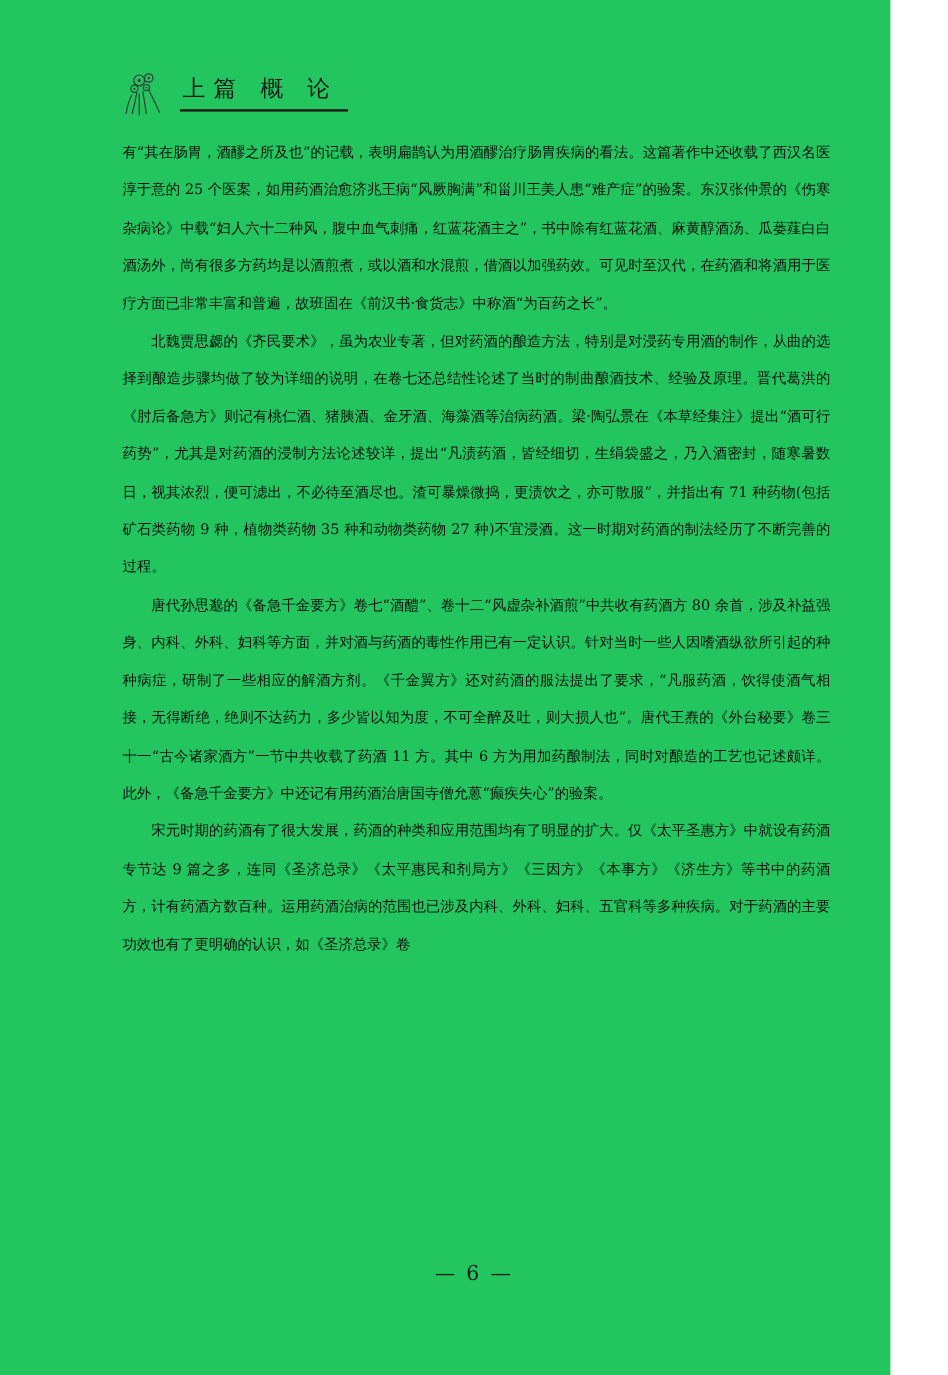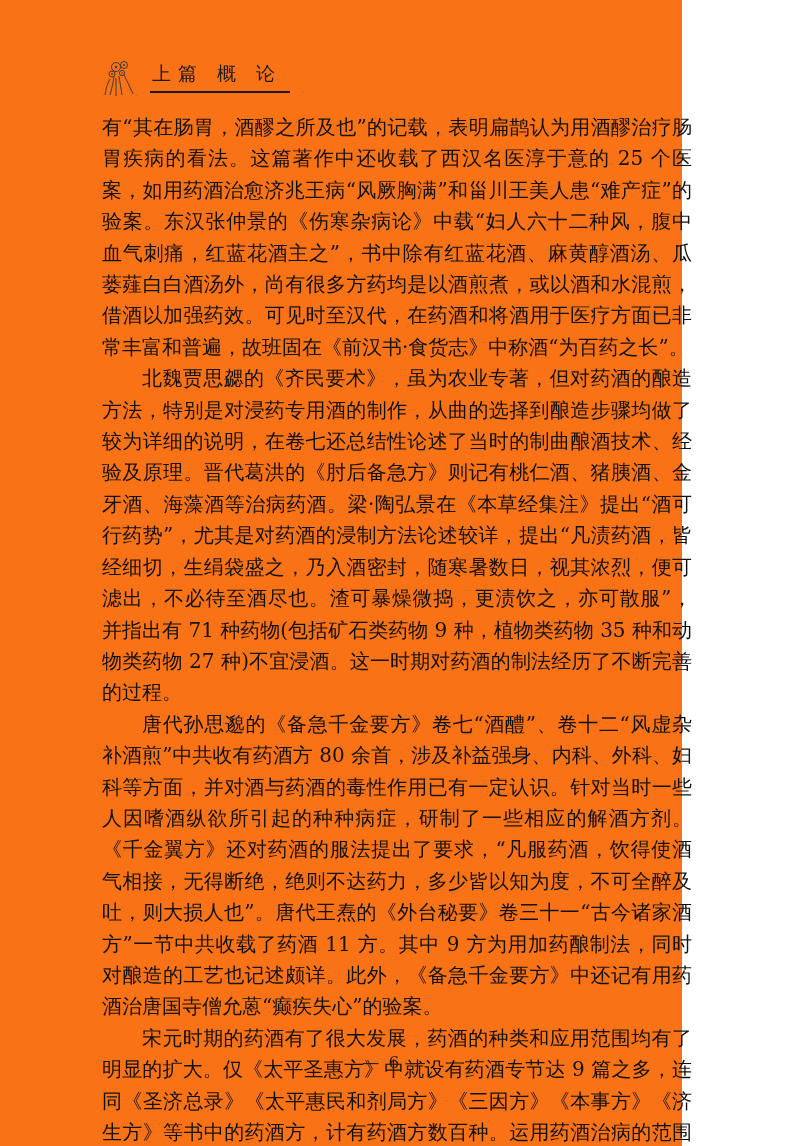--- a/index.html
+++ b/index.html
@@ -12,23 +12,23 @@
     height: 1146px;
     font-family: "DejaVu Serif", "Liberation Serif", serif;
     color: #111111;
     position: relative;
     overflow: hidden;
   }
   .page {
     position: absolute;
     left: 0;
     top: 0;
-    width: 682px;
+    width: 742px;
     height: 1146px;
-    background: #f97316;
+    background: #22c55e;
   }
   
   .header {
     position: absolute;
     left: 100px;
     top: 55px;
     width: 600px;
     height: 46px;
   }
   .header-ornament {
@@ -57,21 +57,21 @@
     background: #1a1a1a;
   }
   
   .content {
     position: absolute;
     left: 102px;
     top: 112px;
     width: 590px;
   }
   .para {
-    font-size: 20px;
+    font-size: 12px;
     line-height: 31.4px;
     text-align: justify;
     text-justify: inter-ideograph;
     margin: 0 0 0 0;
     letter-spacing: 0px;
     color: #111111;
   }
   .para.indent {
     text-indent: 2em;
   }
@@ -117,21 +117,21 @@
         </g>
       </svg>
     </div>
     <div class="header-title">上篇 概 论</div>
     <div class="header-rule"></div>
   </div>
 
   <div class="content">
     <p class="para">有“其在肠胃，酒醪之所及也”的记载，表明扁鹊认为用酒醪治疗肠胃疾病的看法。这篇著作中还收载了西汉名医淳于意的 25 个医案，如用药酒治愈济兆王病“风厥胸满”和甾川王美人患“难产症”的验案。东汉张仲景的《伤寒杂病论》中载“妇人六十二种风，腹中血气刺痛，红蓝花酒主之”，书中除有红蓝花酒、麻黄醇酒汤、瓜蒌薤白白酒汤外，尚有很多方药均是以酒煎煮，或以酒和水混煎，借酒以加强药效。可见时至汉代，在药酒和将酒用于医疗方面已非常丰富和普遍，故班固在《前汉书·食货志》中称酒“为百药之长”。</p>
     <p class="para indent">北魏贾思勰的《齐民要术》，虽为农业专著，但对药酒的酿造方法，特别是对浸药专用酒的制作，从曲的选择到酿造步骤均做了较为详细的说明，在卷七还总结性论述了当时的制曲酿酒技术、经验及原理。晋代葛洪的《肘后备急方》则记有桃仁酒、猪胰酒、金牙酒、海藻酒等治病药酒。梁·陶弘景在《本草经集注》提出“酒可行药势”，尤其是对药酒的浸制方法论述较详，提出“凡渍药酒，皆经细切，生绢袋盛之，乃入酒密封，随寒暑数日，视其浓烈，便可滤出，不必待至酒尽也。渣可暴燥微捣，更渍饮之，亦可散服”，并指出有 71 种药物(包括矿石类药物 9 种，植物类药物 35 种和动物类药物 27 种)不宜浸酒。这一时期对药酒的制法经历了不断完善的过程。</p>
-    <p class="para indent">唐代孙思邈的《备急千金要方》卷七“酒醴”、卷十二“风虚杂补酒煎”中共收有药酒方 80 余首，涉及补益强身、内科、外科、妇科等方面，并对酒与药酒的毒性作用已有一定认识。针对当时一些人因嗜酒纵欲所引起的种种病症，研制了一些相应的解酒方剂。《千金翼方》还对药酒的服法提出了要求，“凡服药酒，饮得使酒气相接，无得断绝，绝则不达药力，多少皆以知为度，不可全醉及吐，则大损人也”。唐代王焘的《外台秘要》卷三十一“古今诸家酒方”一节中共收载了药酒 11 方。其中 9 方为用加药酿制法，同时对酿造的工艺也记述颇详。此外，《备急千金要方》中还记有用药酒治唐国寺僧允蒽“癫疾失心”的验案。</p>
+    <p class="para indent">唐代孙思邈的《备急千金要方》卷七“酒醴”、卷十二“风虚杂补酒煎”中共收有药酒方 80 余首，涉及补益强身、内科、外科、妇科等方面，并对酒与药酒的毒性作用已有一定认识。针对当时一些人因嗜酒纵欲所引起的种种病症，研制了一些相应的解酒方剂。《千金翼方》还对药酒的服法提出了要求，“凡服药酒，饮得使酒气相接，无得断绝，绝则不达药力，多少皆以知为度，不可全醉及吐，则大损人也”。唐代王焘的《外台秘要》卷三十一“古今诸家酒方”一节中共收载了药酒 11 方。其中 6 方为用加药酿制法，同时对酿造的工艺也记述颇详。此外，《备急千金要方》中还记有用药酒治唐国寺僧允蒽“癫疾失心”的验案。</p>
     <p class="para indent">宋元时期的药酒有了很大发展，药酒的种类和应用范围均有了明显的扩大。仅《太平圣惠方》中就设有药酒专节达 9 篇之多，连同《圣济总录》《太平惠民和剂局方》《三因方》《本事方》《济生方》等书中的药酒方，计有药酒方数百种。运用药酒治病的范围也已涉及内科、外科、妇科、五官科等多种疾病。对于药酒的主要功效也有了更明确的认识，如《圣济总录》卷</p>
   </div>
 
   <div class="footer">
     <span class="page-number">— 6 —</span>
   </div>
 
 </div>
 
 </body></html>

